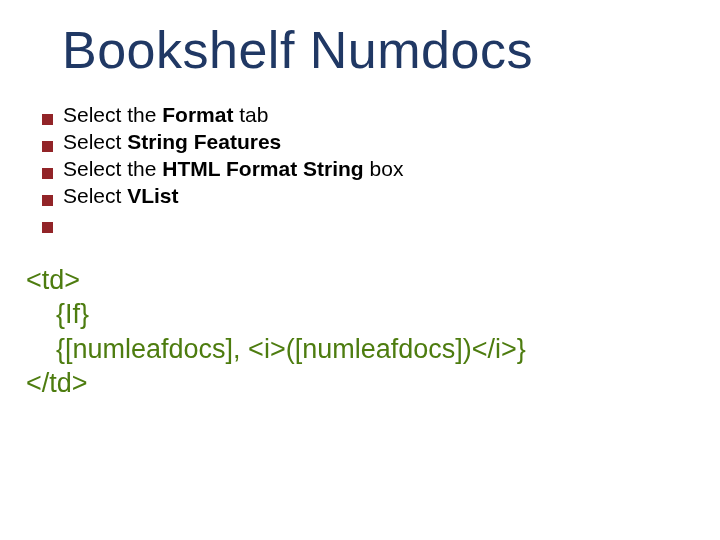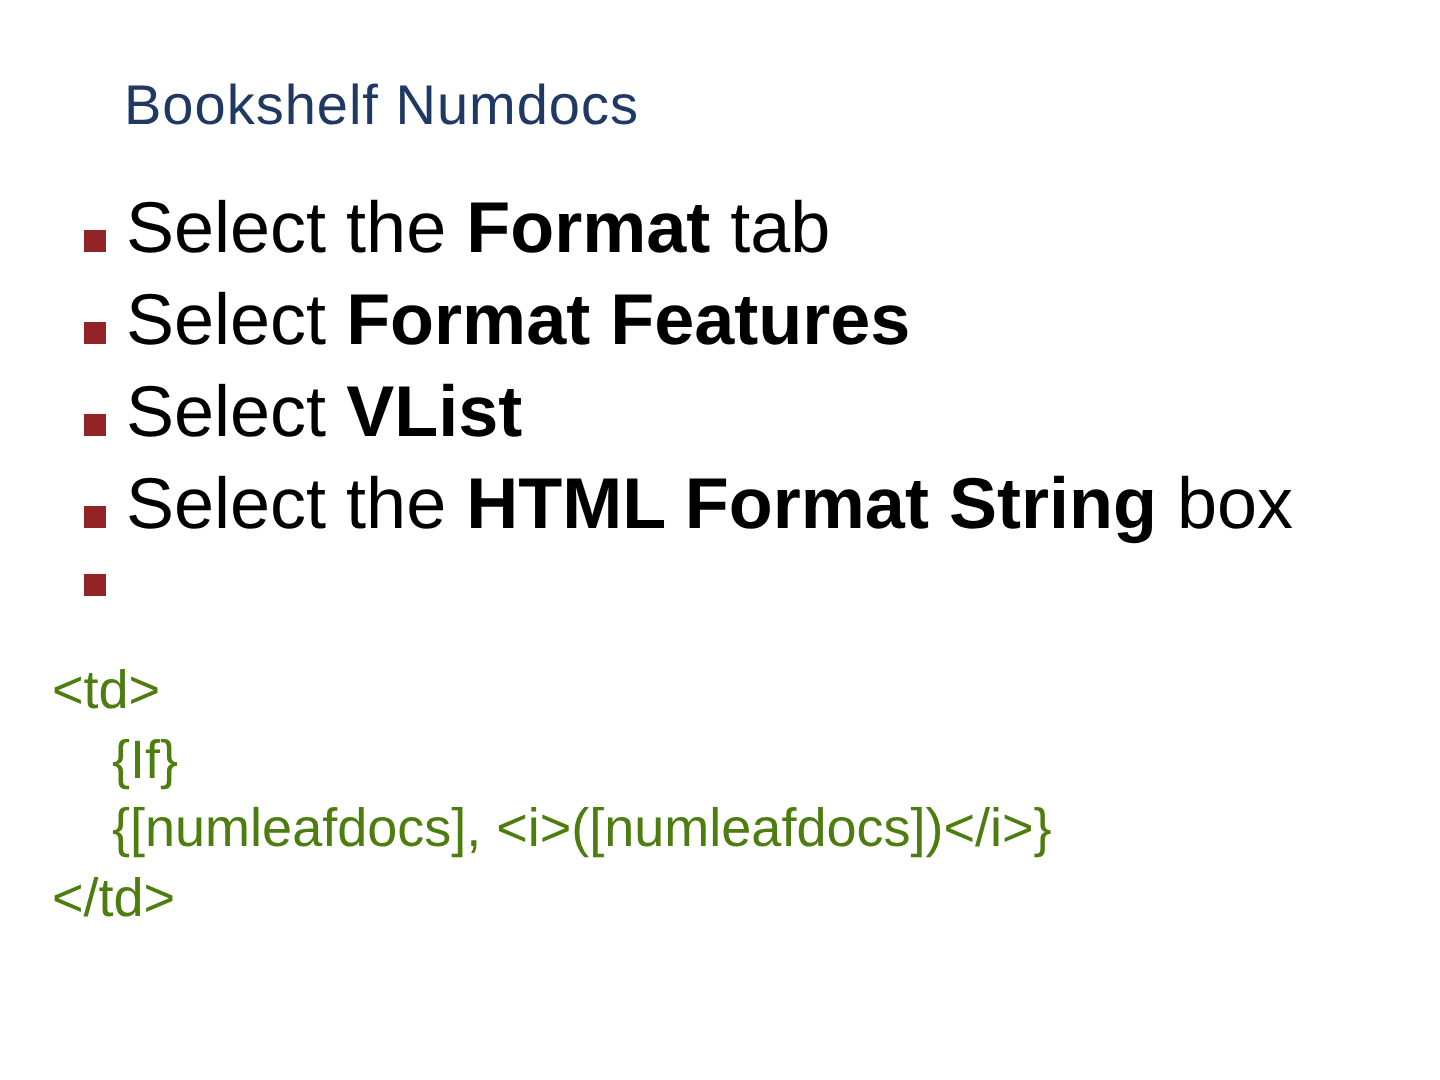--- a/index.html
+++ b/index.html
@@ -12,37 +12,37 @@
     color: #000;
   }
   .slide {
     box-sizing: border-box;
     width: 720px;
     height: 540px;
     padding: 20px 24px 20px 24px;
     position: relative;
   }
   .title {
-    font-size: 28px;
+    font-size: 52px;
     color: #203864;
-    margin: 17px 0 22px 38px;
+    margin: 0 0 22px 38px;
     font-weight: 400;
     letter-spacing: 0.5px;
   }
   .bullets {
     margin: 0 0 0 18px;
     padding: 0;
     list-style: none;
   }
   .bullets li {
-    font-size: 36px;
+    font-size: 21px;
     line-height: 1.28;
     color: #000;
     display: flex;
-    align-items: center;
+    align-items: flex-start;
   }
   .sq {
     display: inline-block;
     width: 11px;
     height: 11px;
     background: #922428;
     margin-right: 10px;
     margin-top: 12px;
     flex-shrink: 0;
   }
@@ -65,33 +65,33 @@
   <ul class="bullets">
     <li>
       <span class="sq"></span>
       <span>
         <span>Select the </span><span class="b">Format</span><span> tab</span>
       </span>
     </li>
     <li>
       <span class="sq"></span>
       <span>
-        <span>Select </span><span class="b">Format Features</span><span></span>
+        <span>Select </span><span class="b">String Features</span><span></span>
+      </span>
+    </li>
+    <li>
+      <span class="sq"></span>
+      <span>
+        <span>Select the </span><span class="b">HTML Format String</span><span> box</span>
       </span>
     </li>
     <li>
       <span class="sq"></span>
       <span>
         <span>Select </span><span class="b">VList</span><span></span>
-      </span>
-    </li>
-    <li>
-      <span class="sq"></span>
-      <span>
-        <span>Select the </span><span class="b">HTML Format String</span><span> box</span>
       </span>
     </li>
     <li>
       <span class="sq"></span>
     </li>
   </ul>
 
   <div class="codeblock"><span>&lt;td&gt;</span>
 <span>    {If}</span>
 <span>    {[numleafdocs], &lt;i&gt;([numleafdocs])&lt;/i&gt;}</span>

